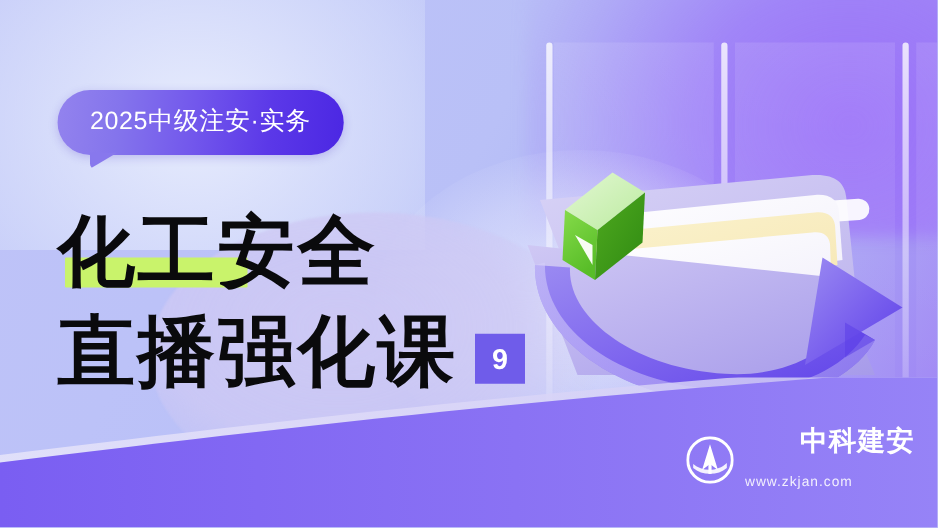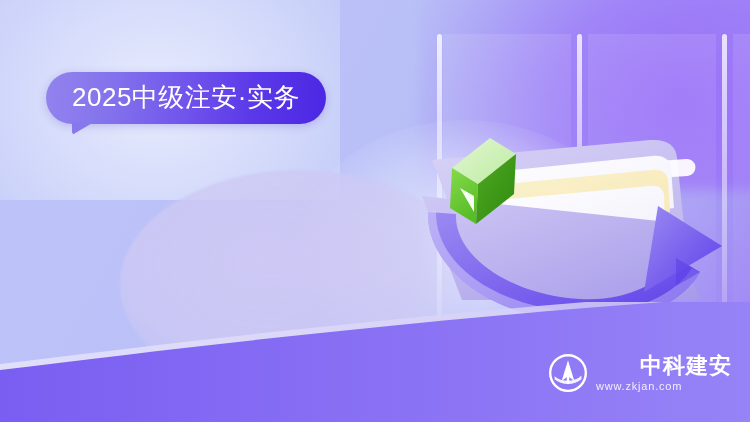--- a/index.html
+++ b/index.html
@@ -55,21 +55,21 @@
 
   
   #pill-wrap{position:absolute;left:46px;top:72px;}
   #pill{
     position:relative;display:inline-flex;align-items:center;justify-content:center;
     height:50px;padding:0 26px 2px 26px;border-radius:26px;
     background:linear-gradient(96deg,#9383EE 0%,#8474EC 22%,#7257EC 48%,#5B38E8 74%,#4B27E3 100%);
     box-shadow:0 2px 8px rgba(70,40,190,.22);
   }
   #pill .pill-text{
-    color:#fff;font-size:26px;letter-spacing:.5px;line-height:1;
+    color:#fff;font-size:20px;letter-spacing:.5px;line-height:1;
     font-family:"Liberation Sans","DejaVu Sans",sans-serif;white-space:nowrap;
   }
   #pill-tail{
     position:absolute;left:26px;bottom:-11px;width:0;height:0;
     border-left:0 solid transparent;border-right:22px solid transparent;
     border-top:13px solid #8878ED;
     border-bottom-left-radius:4px;
   }
 
   
@@ -92,21 +92,21 @@
     color:#FFFFFF;font-size:23px;font-weight:700;line-height:1;
     font-family:"Liberation Sans","DejaVu Sans",sans-serif;
   }
 
   
   #logo{position:absolute;right:18px;bottom:30px;display:flex;align-items:center;gap:9px;}
   #logo-mark{width:38px;height:38px;flex:0 0 auto;}
   #logo-text{display:flex;flex-direction:column;line-height:1;}
   #logo-cn{color:#FFFFFF;font-size:22px;font-weight:700;letter-spacing:1px;
            font-family:"DejaVu Sans","Liberation Sans",sans-serif;padding-left:44px;}
-  #logo-url{color:#F2EFFD;font-size:11px;letter-spacing:.8px;margin-top:4px;
+  #logo-url{color:#F2EFFD;font-size:11px;letter-spacing:.8px;margin-top:16px;
             font-family:"Liberation Sans","DejaVu Sans",sans-serif;}
 </style>
 </head>
 <body>
 
 <div id="banner">
 
   <div class="glow-tl"></div>
   <div class="glow-tr"></div>
   <div class="blob-soft"></div>
@@ -211,20 +211,30 @@
     </svg>
   </div>
 
   <div id="pill-wrap">
     <div id="pill">
       <span class="pill-text">2025中级注安·实务</span>
       <span id="pill-tail"></span>
     </div>
   </div>
 
+  <div id="headline">
+    <div class="line line1">
+      <span id="green-underline"></span>
+      <span class="hl-text">化工安全</span>
+    </div>
+    <div class="line line2">
+      <span class="hl-text">直播强化课</span>
+      <span id="badge9">9</span>
+    </div>
+  </div>
 
   <div id="logo">
     <svg id="logo-mark" viewBox="0 0 48 48" xmlns="http://www.w3.org/2000/svg">
       <circle cx="24" cy="24" r="22.5" fill="none" stroke="#FFFFFF" stroke-width="3"></circle>
       <path d="M24 8 L32 34 L24 28 L16 34 Z" fill="#FFFFFF"></path>
       <path d="M7 28 C16 36, 32 36, 41 27 L41 32 C32 40, 16 40, 7 32 Z" fill="#FFFFFF" opacity=".9"></path>
       <rect x="22.4" y="22" width="3.2" height="16" fill="#FFFFFF"></rect>
     </svg>
     <div id="logo-text">
       <span id="logo-cn">中科建安</span>

